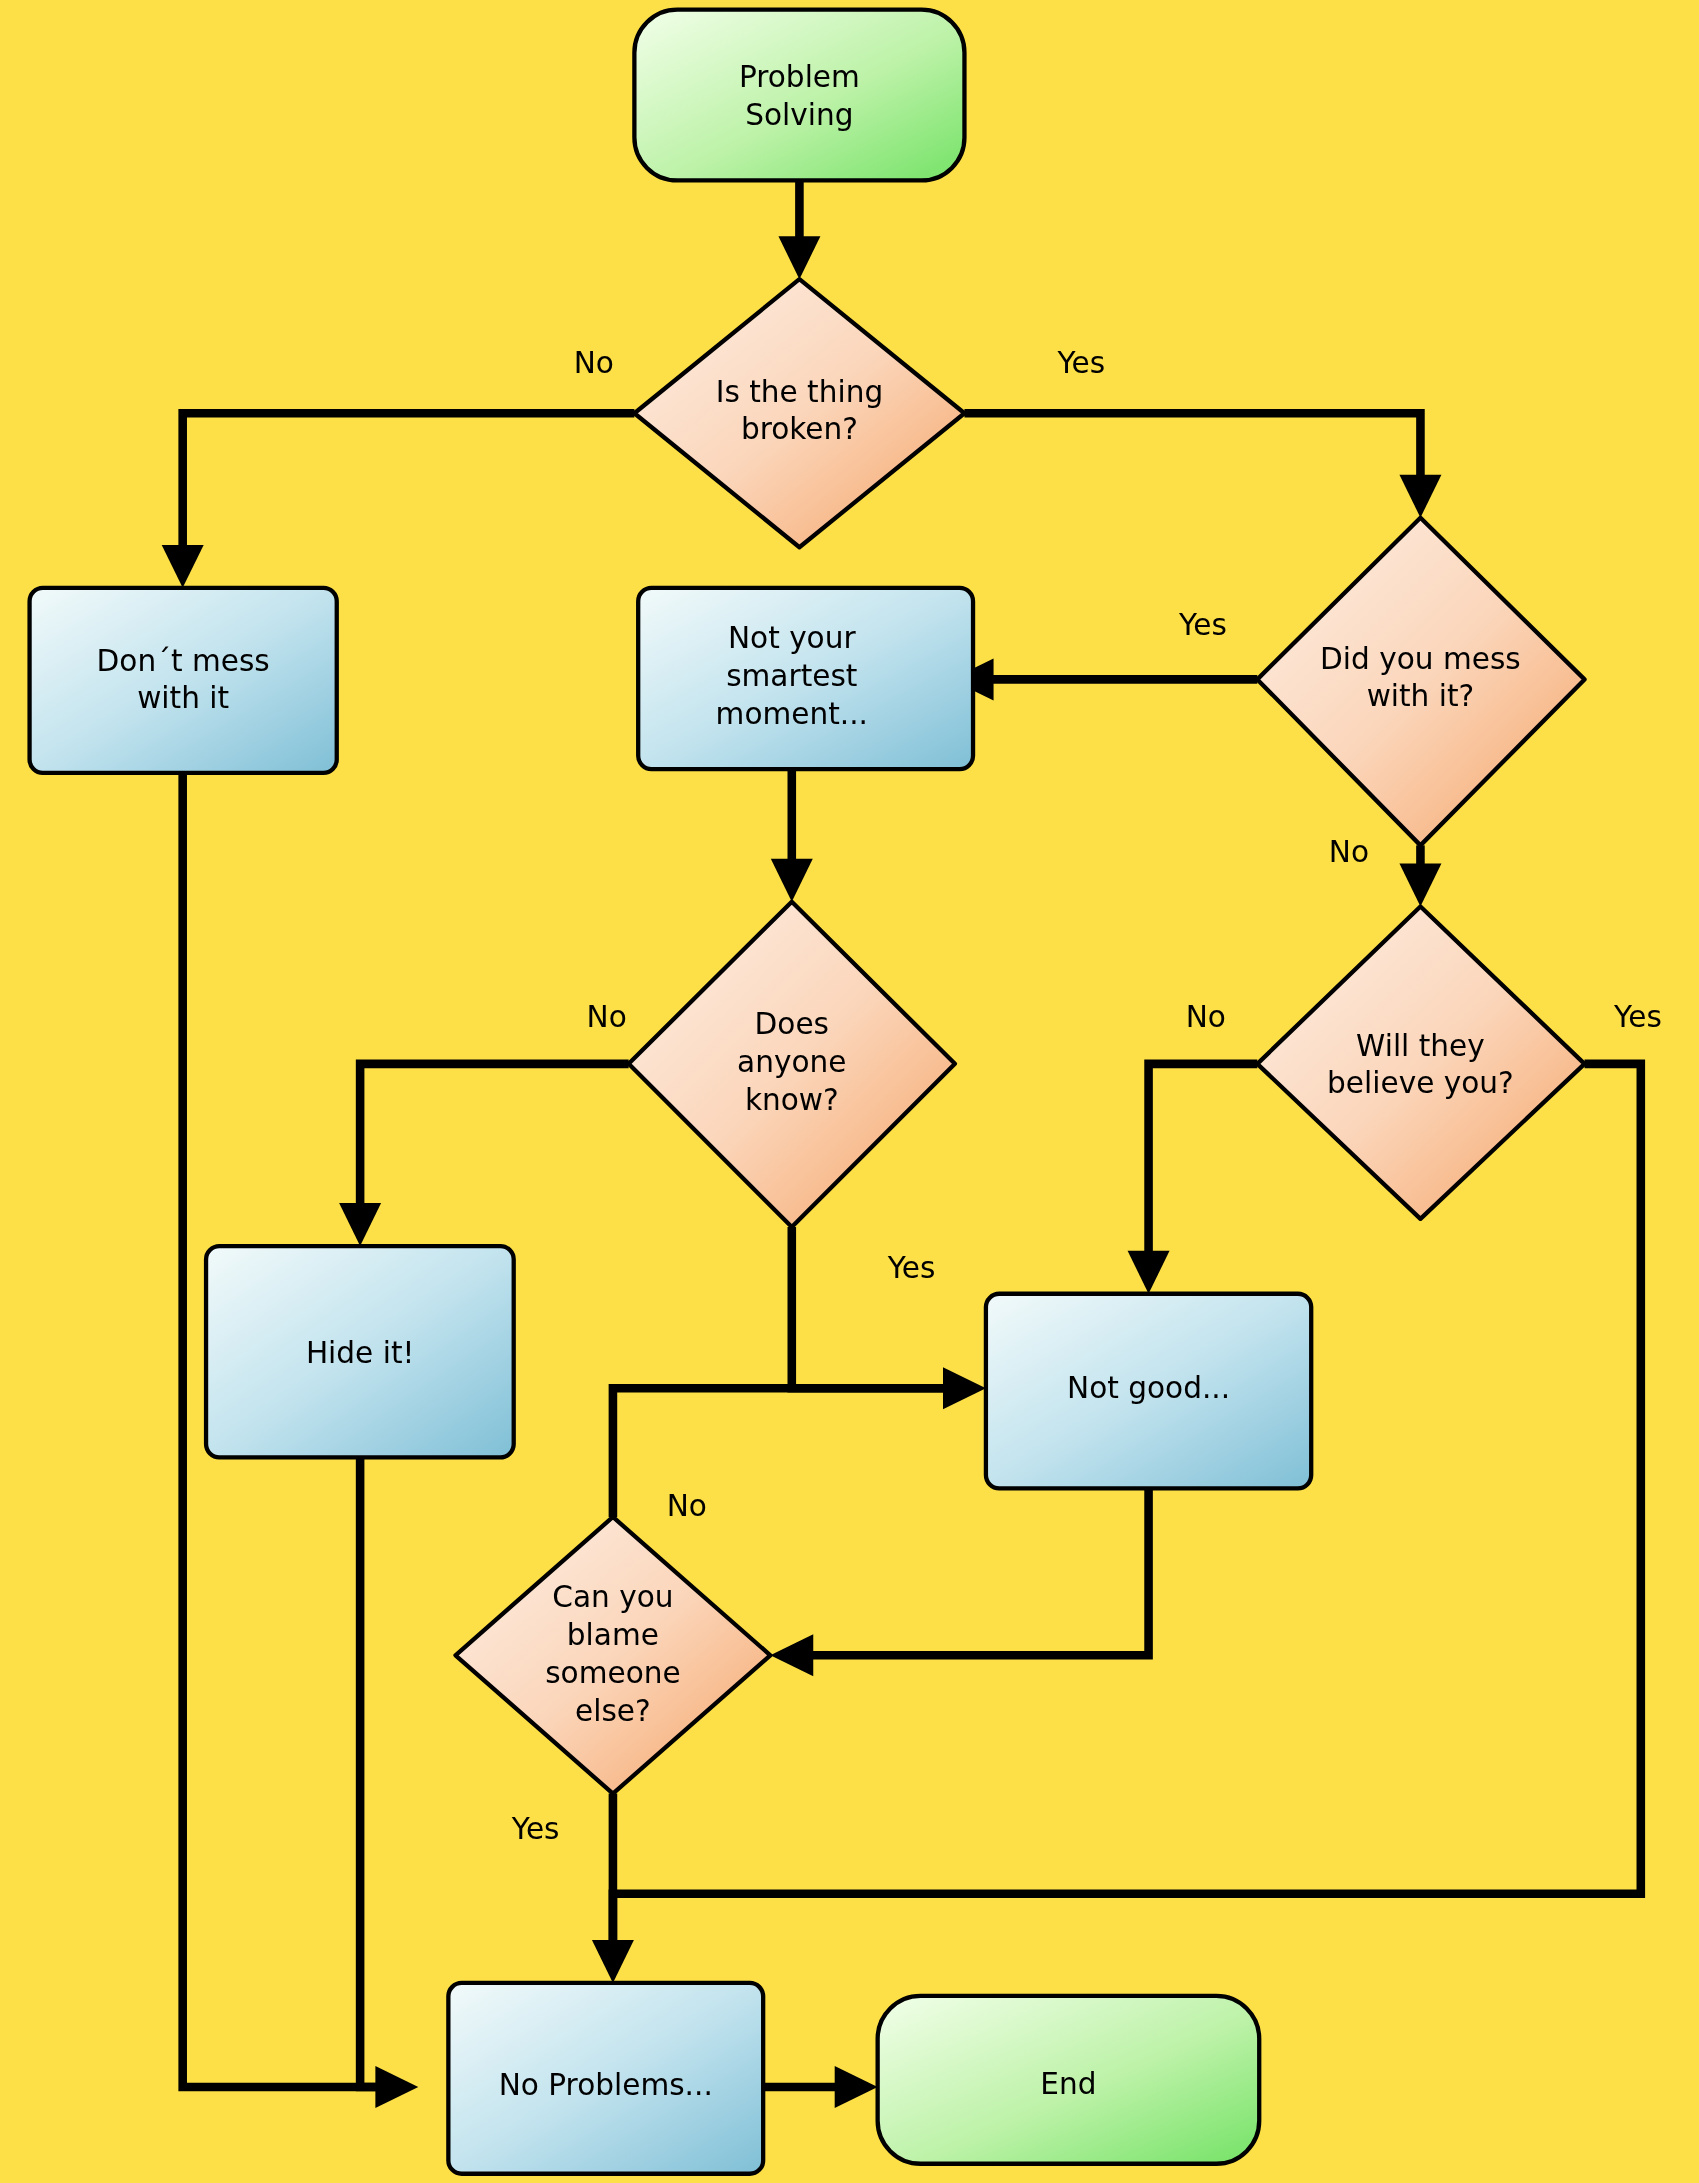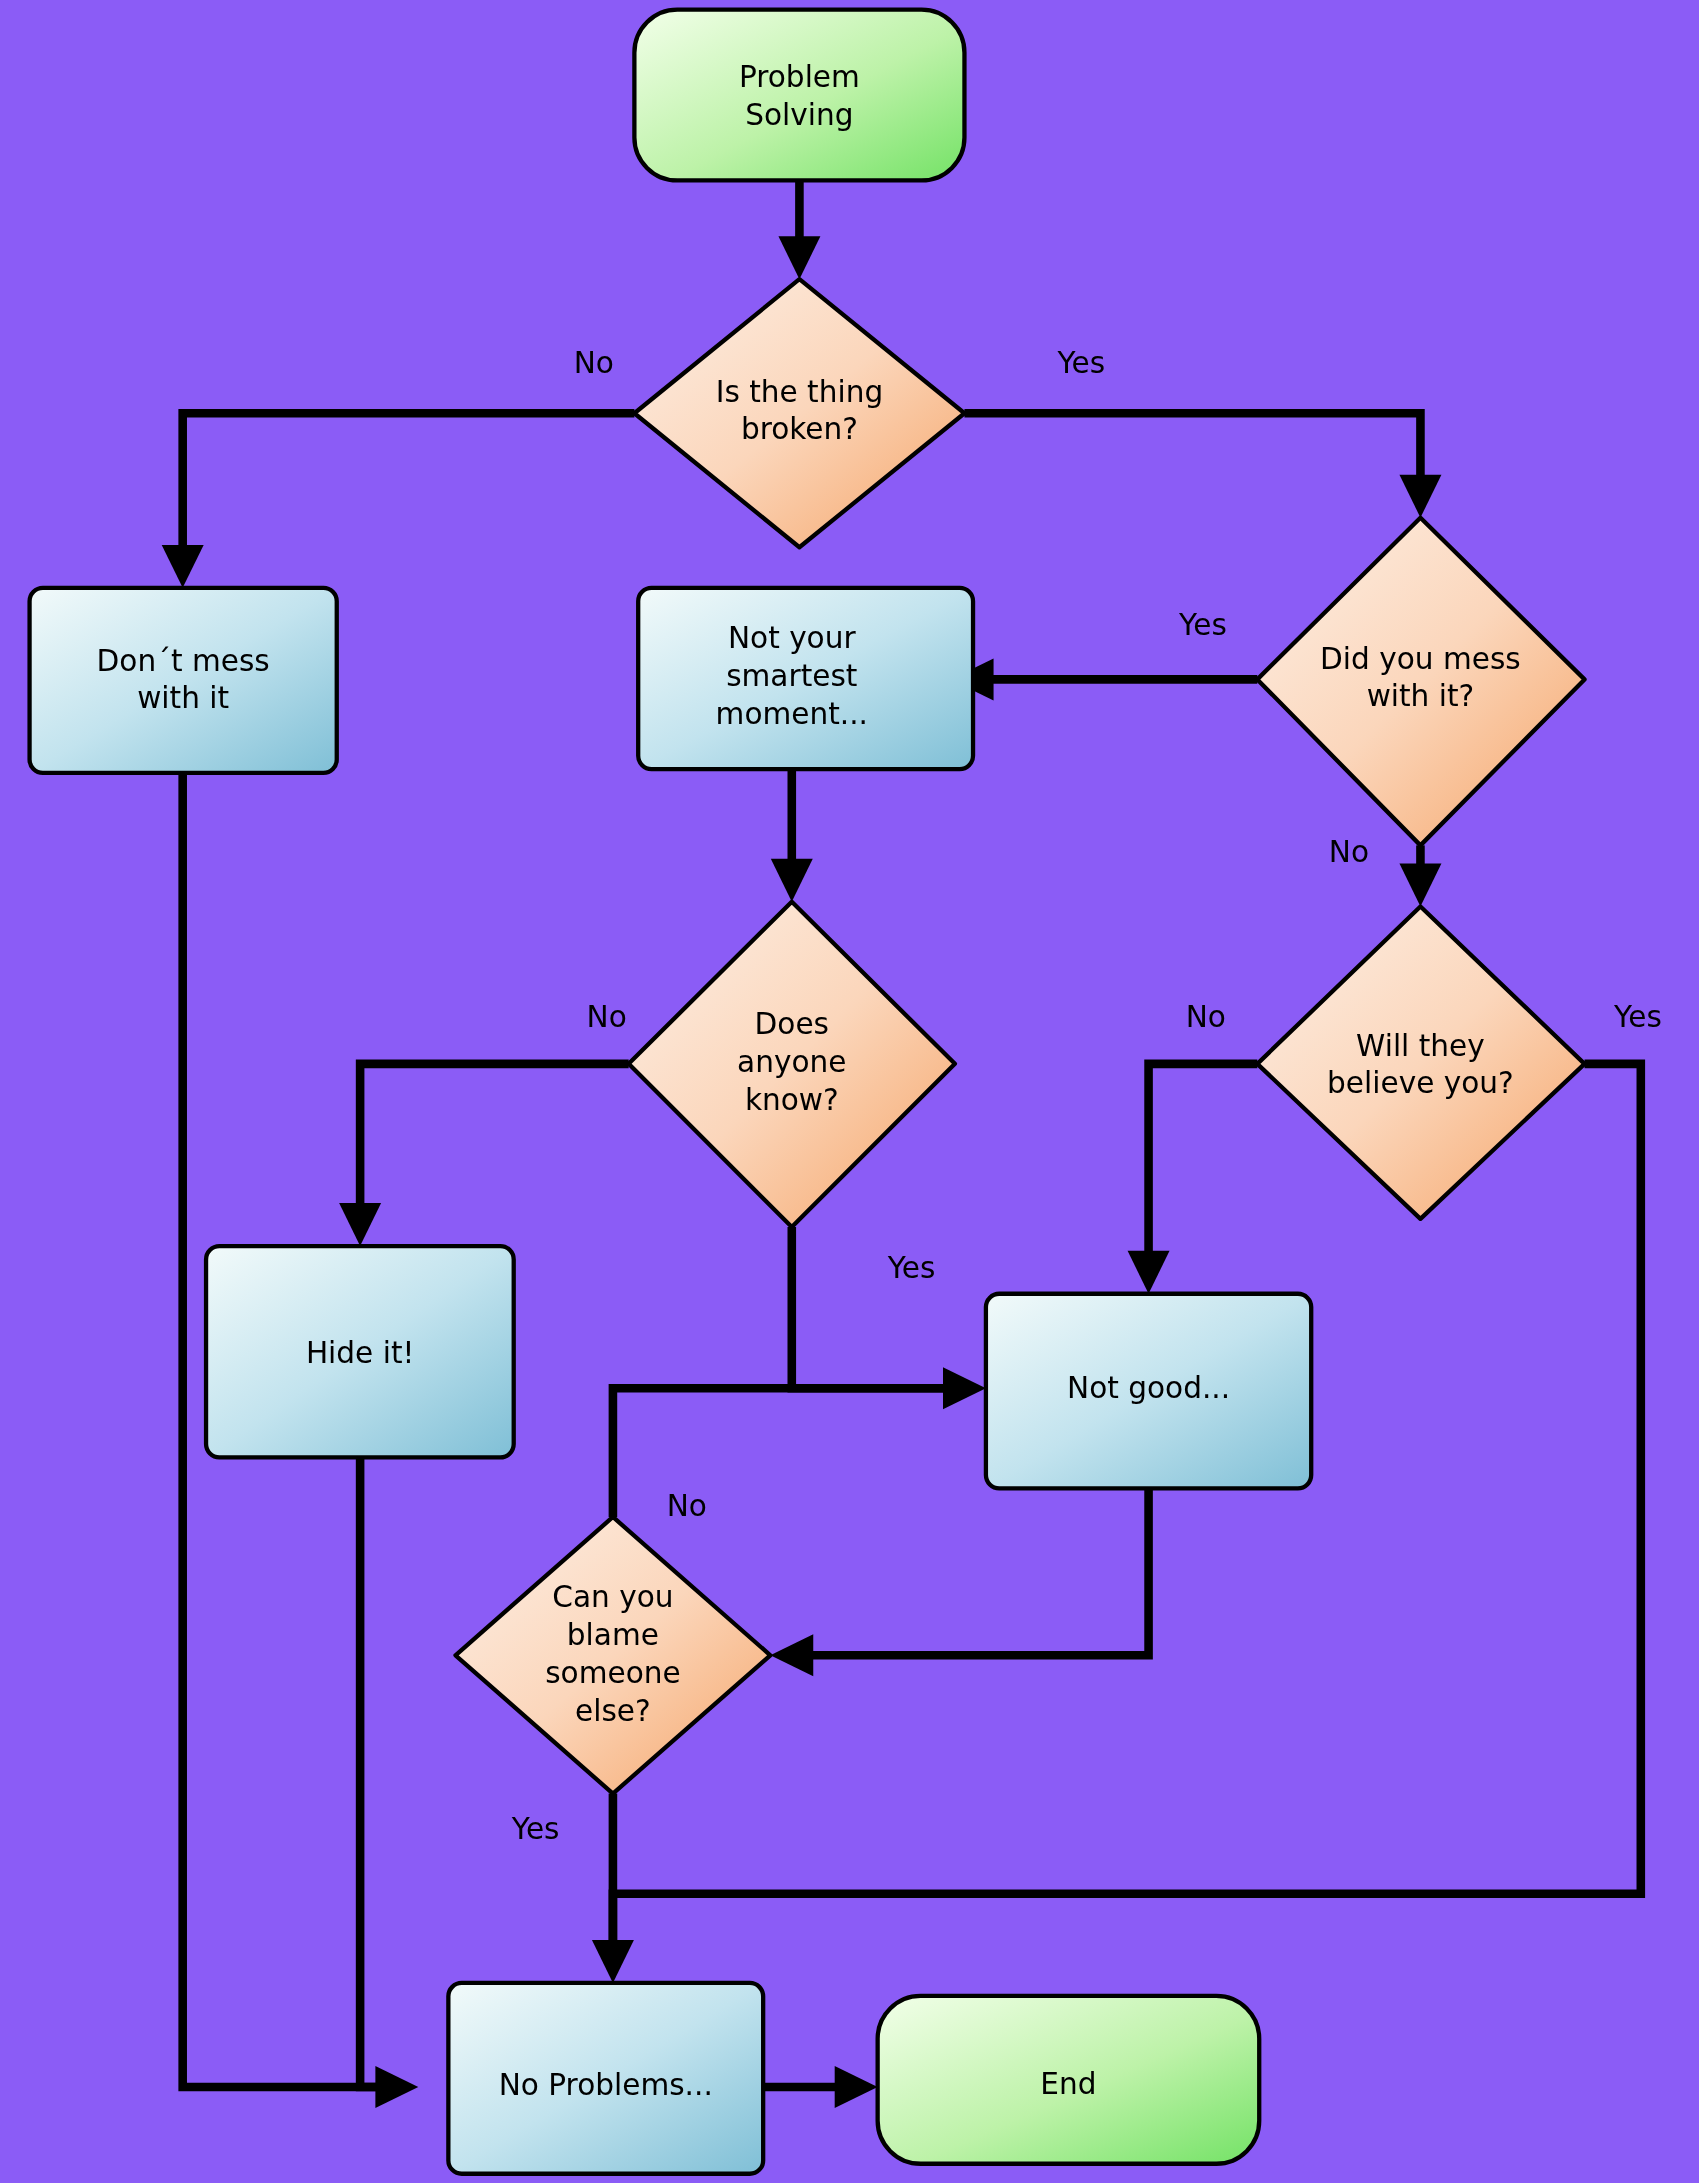--- a/index.html
+++ b/index.html
@@ -7,21 +7,21 @@
     padding: 0;
     background: #ffffff;
   }
   body {
     font-family: "DejaVu Sans", sans-serif;
   }
   #flowchart-root {
     position: relative;
     width: 1699px;
     height: 2183px;
-    background: #8b5cf6;
+    background: #fde047;
     overflow: hidden;
   }
   svg#flow-svg {
     display: block;
     width: 1699px;
     height: 2183px;
   }
   .node-label {
     font-family: "DejaVu Sans", sans-serif;
     font-size: 62px;

